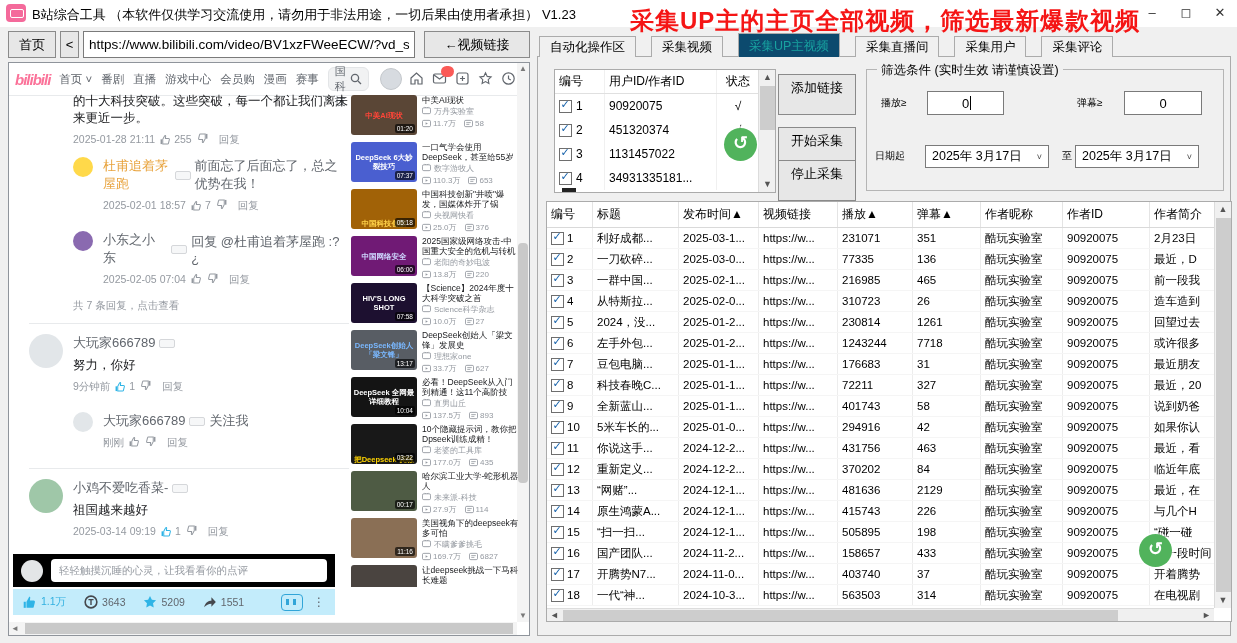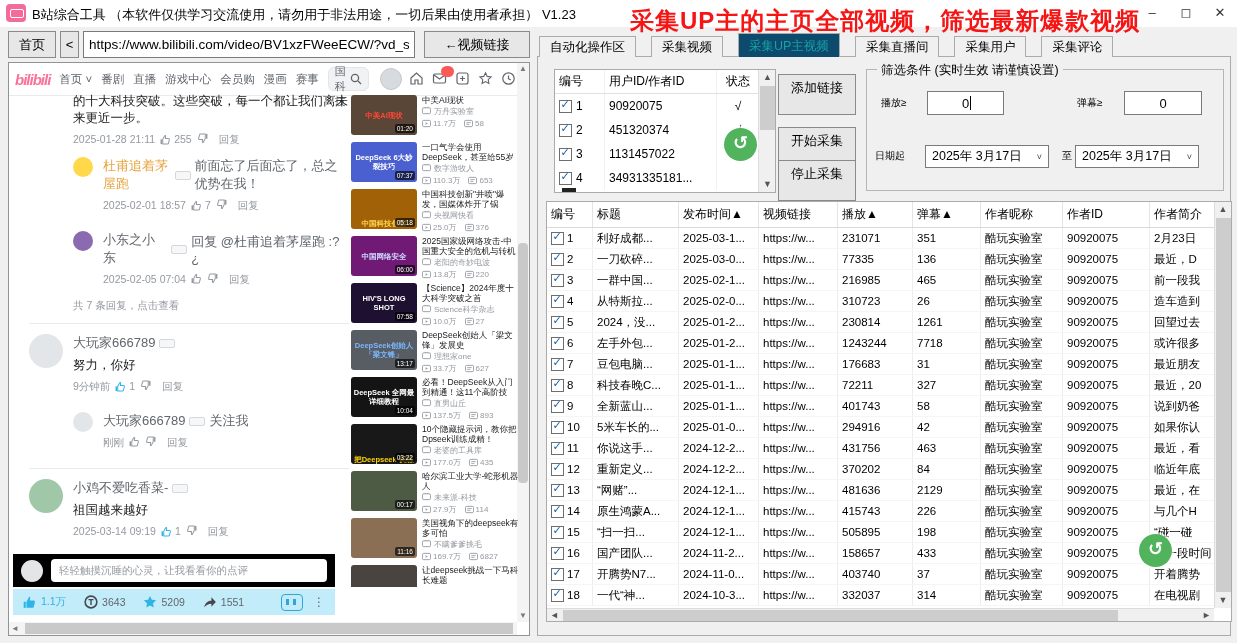--- a/index.html
+++ b/index.html
@@ -1111,21 +1111,21 @@
             <span class="c">开着腾势</span>
           </div>
           <div class="vrow">
             <span class="c">
               <span class="cb on"></span>
               <span>18</span>
             </span>
             <span class="c">一代“神...</span>
             <span class="c">2024-10-3...</span>
             <span class="c">https://w...</span>
-            <span class="c">332037</span>
+            <span class="c">563503</span>
             <span class="c">314</span>
             <span class="c">酷玩实验室</span>
             <span class="c">90920075</span>
             <span class="c">在电视剧</span>
           </div>
         </div>
       <div class="vt-vscroll">
         <span class="arr" style="top:0">▲</span>
         <div class="vt-vthumb"></div>
         <span class="arr" style="bottom:0">▼</span>

